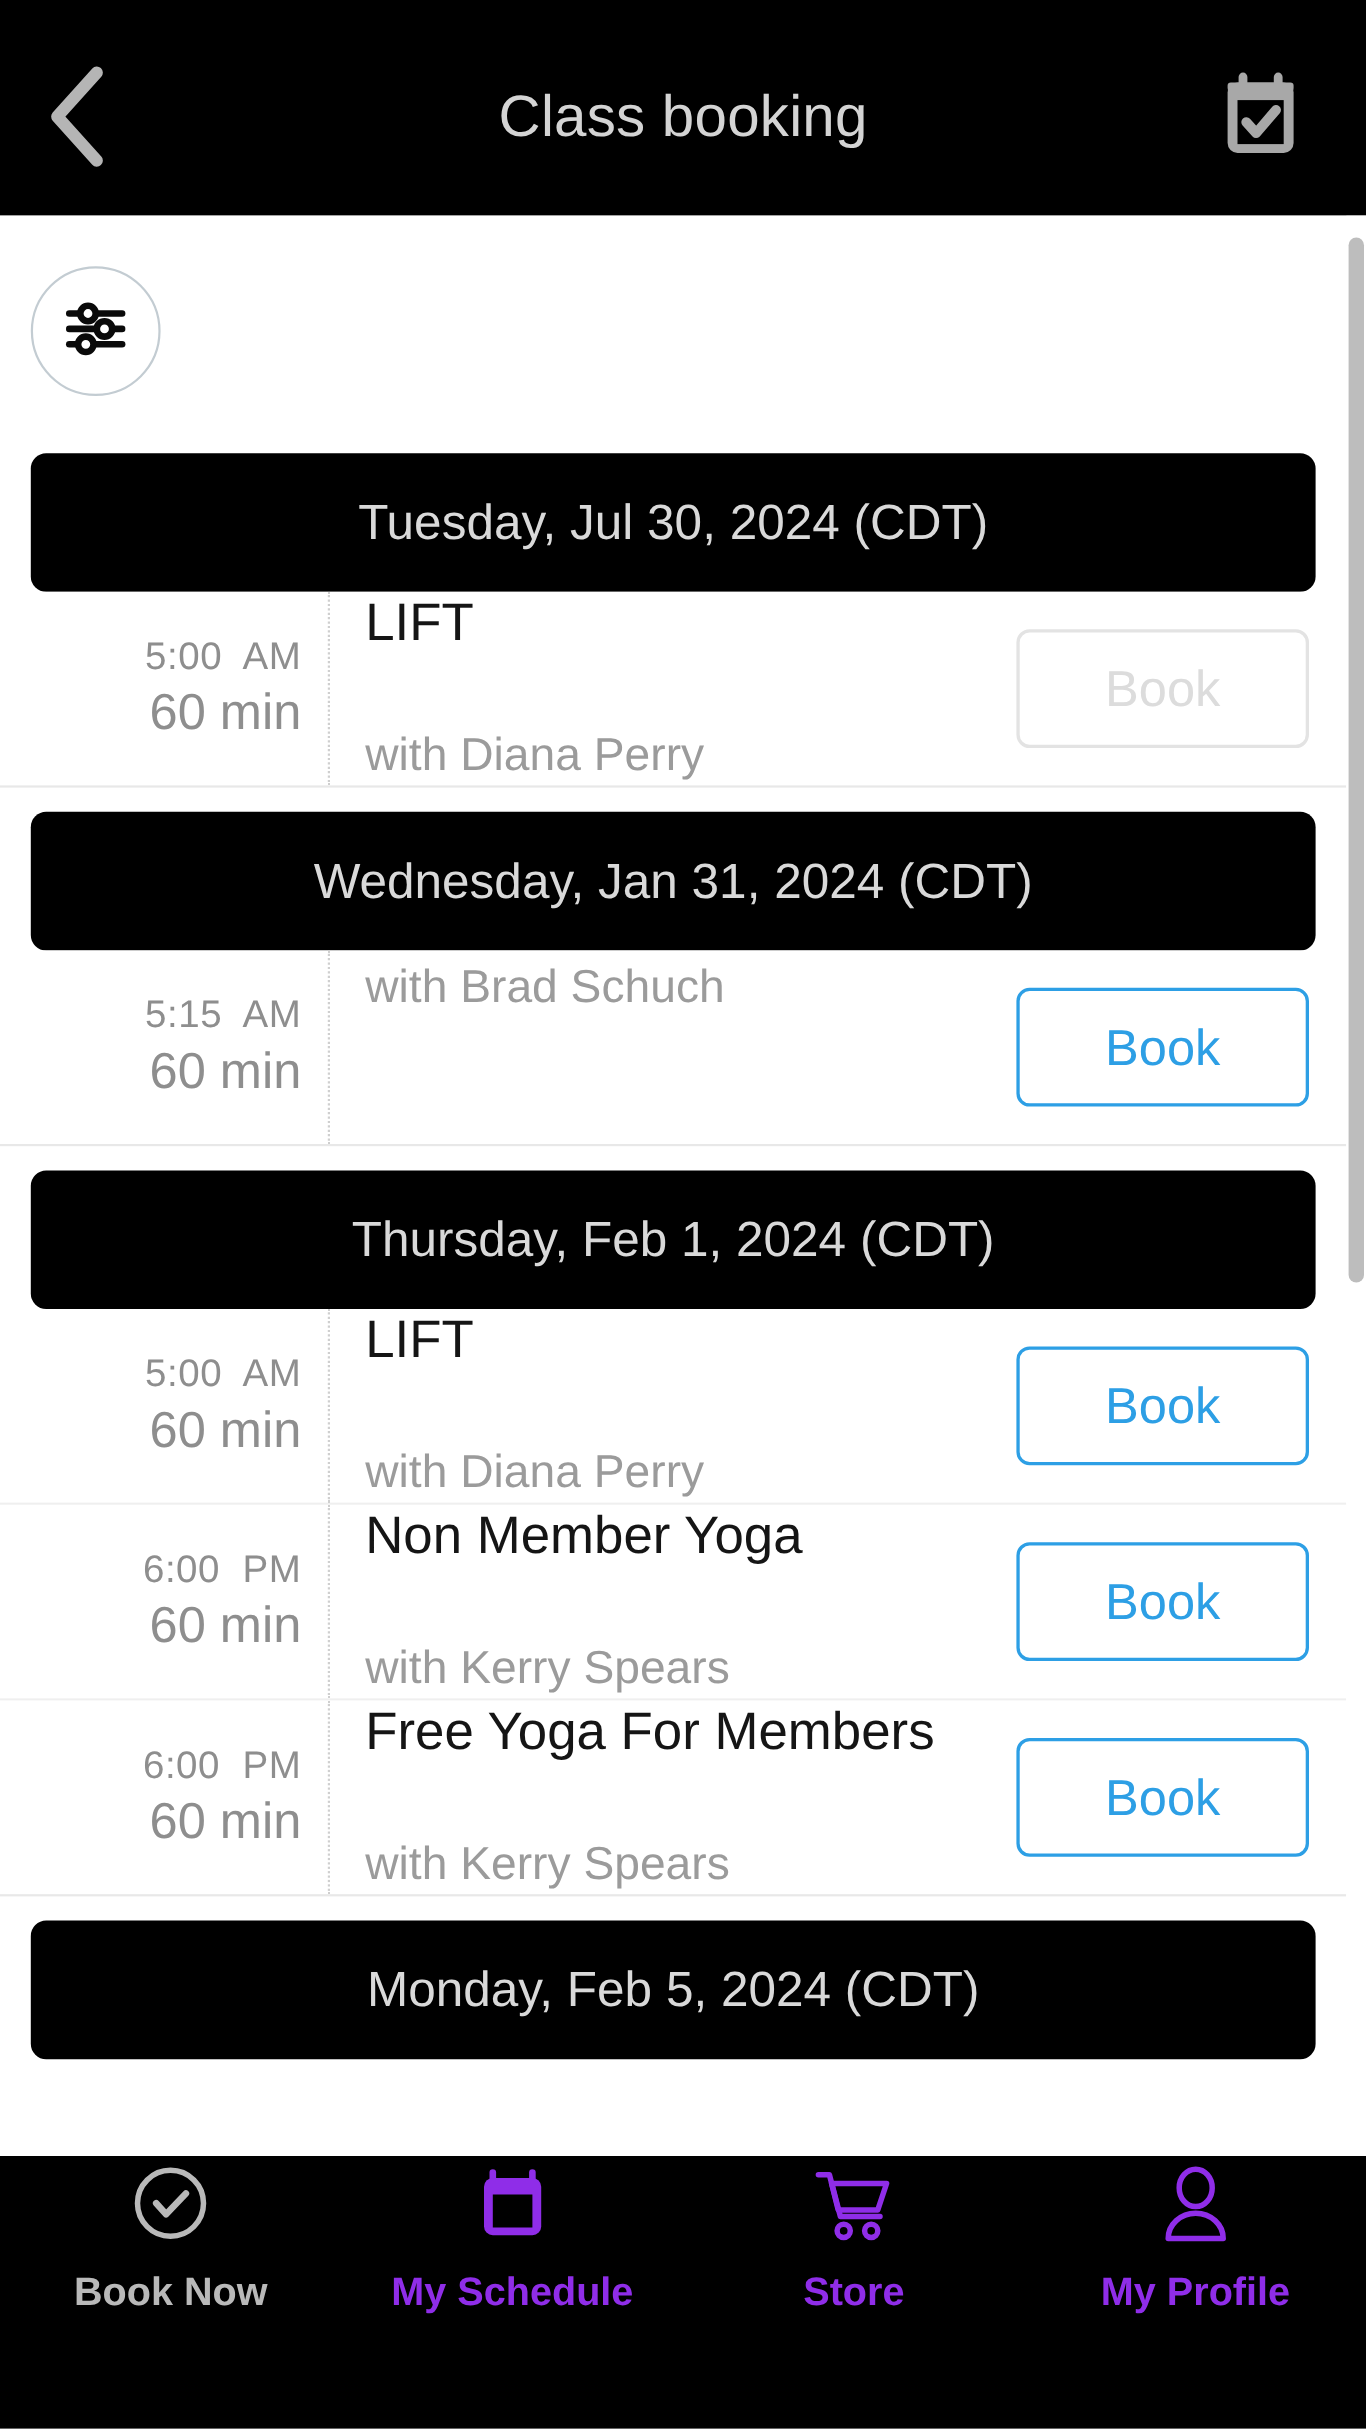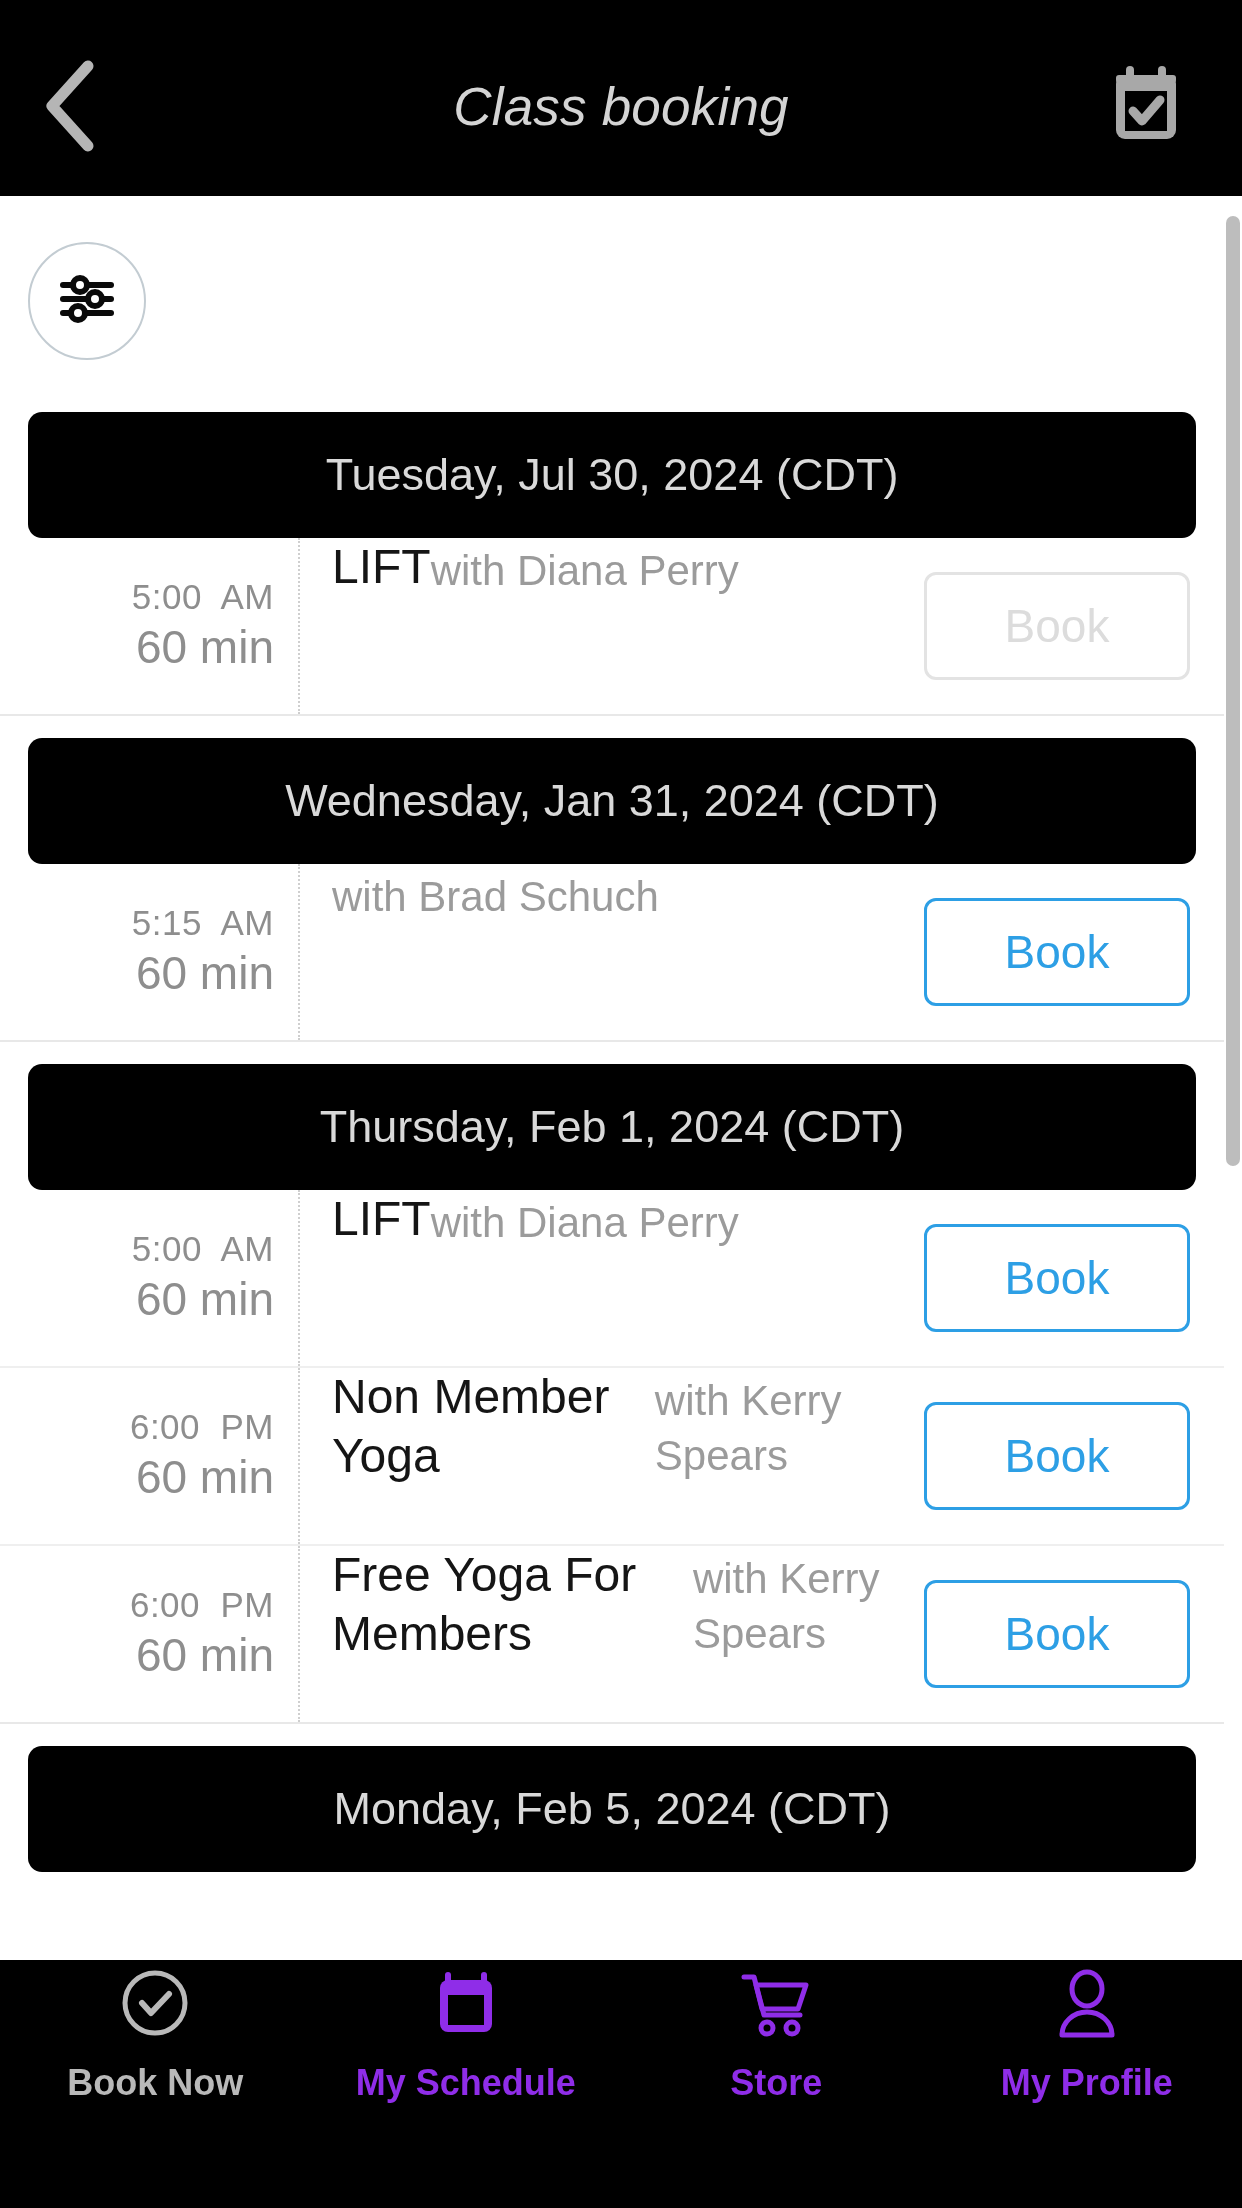--- a/index.html
+++ b/index.html
@@ -22,21 +22,20 @@
   }
 
   
   .header {
     flex: 0 0 196px;
     background: #000000;
     display: flex;
     align-items: center;
     padding: 16px 48px 0 40px;
     position: relative;
-    font-style: italic;
   }
   .back-btn {
     width: 92px;
     height: 92px;
     display: flex;
     align-items: center;
     justify-content: flex-start;
     flex: 0 0 auto;
     cursor: pointer;
   }
@@ -181,22 +180,22 @@
   }
   .time-dur {
     font-size: 46px;
     color: #8e8e8e;
     line-height: 1.25;
   }
 
   .info-col {
     flex: 1 1 auto;
     display: flex;
-    flex-direction: row;
-    justify-content: flex-start;
+    flex-direction: column;
+    justify-content: space-between;
     padding-left: 32px;
   }
   .class-name {
     font-size: 48px;
     color: #151515;
     line-height: 1.22;
   }
   .class-instructor {
     font-size: 42px;
     color: #9b9b9b;

